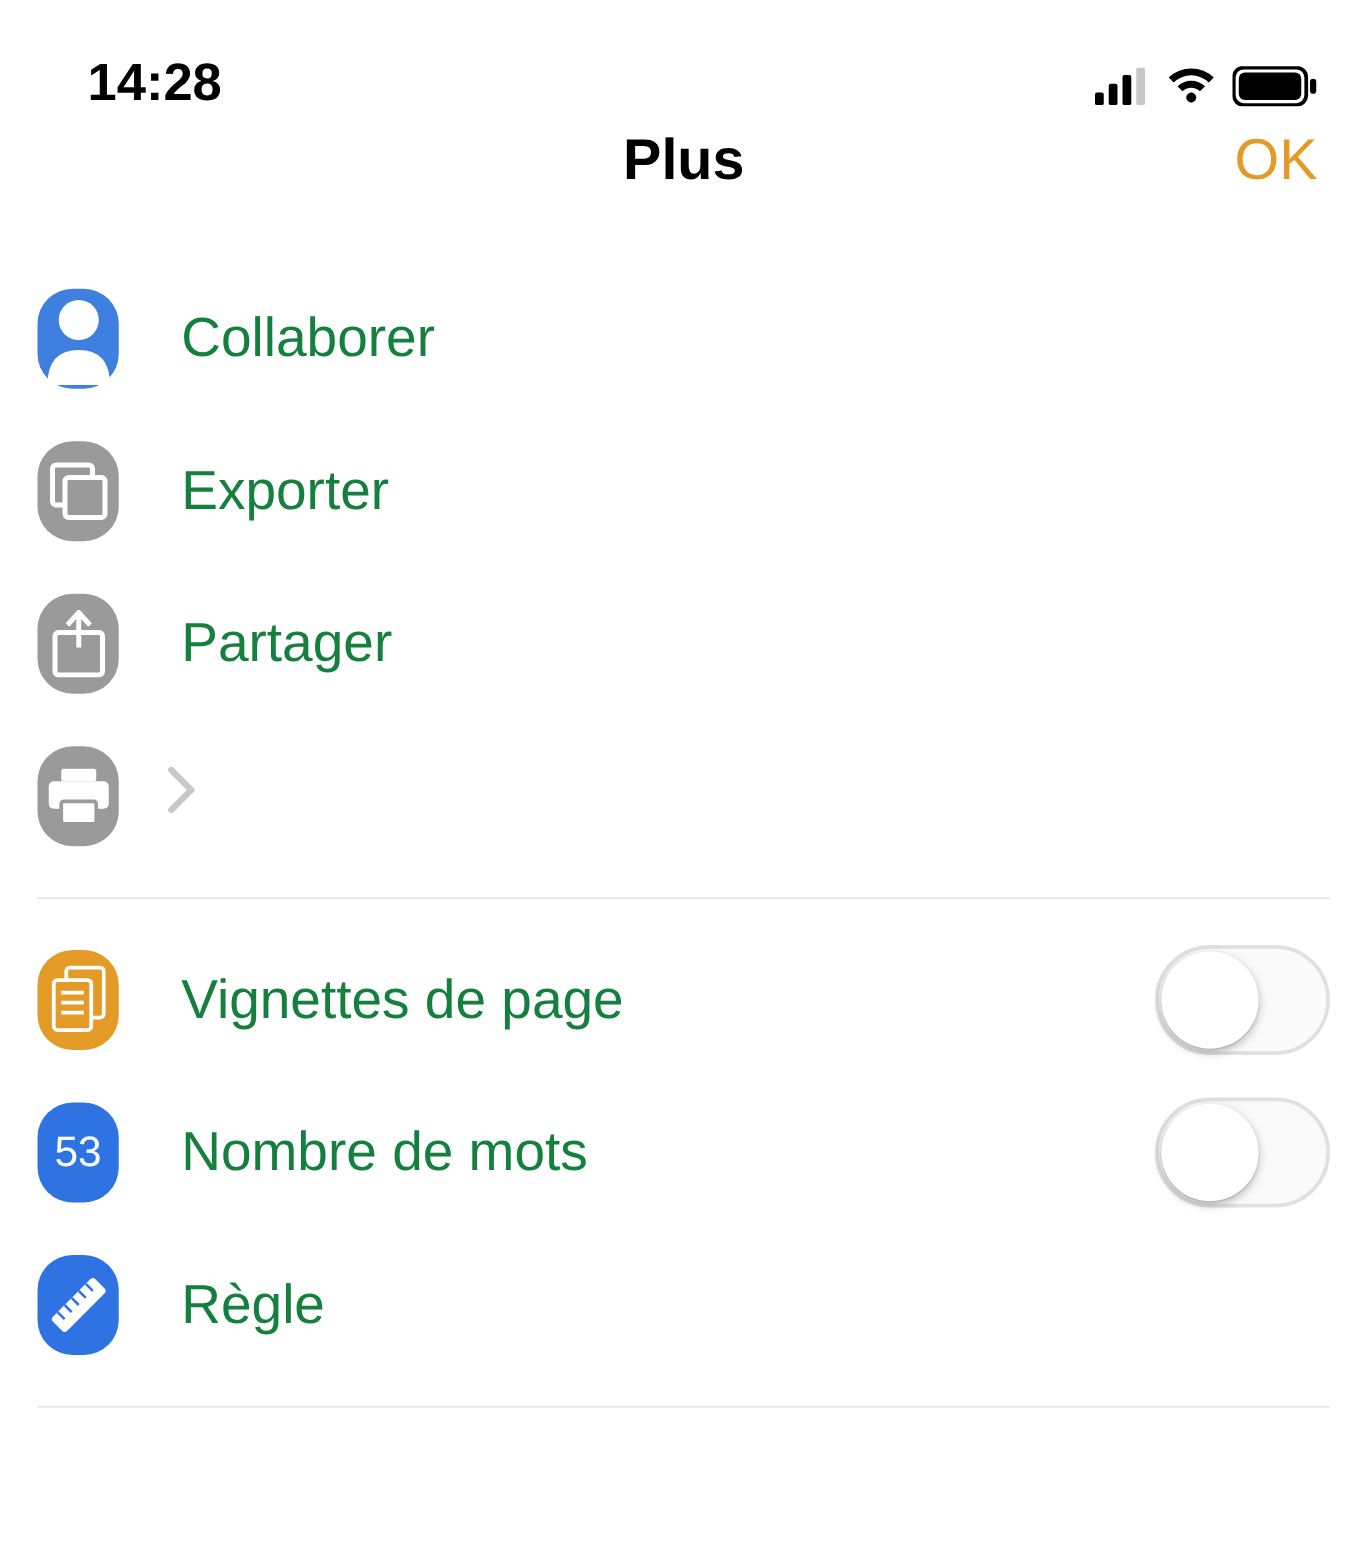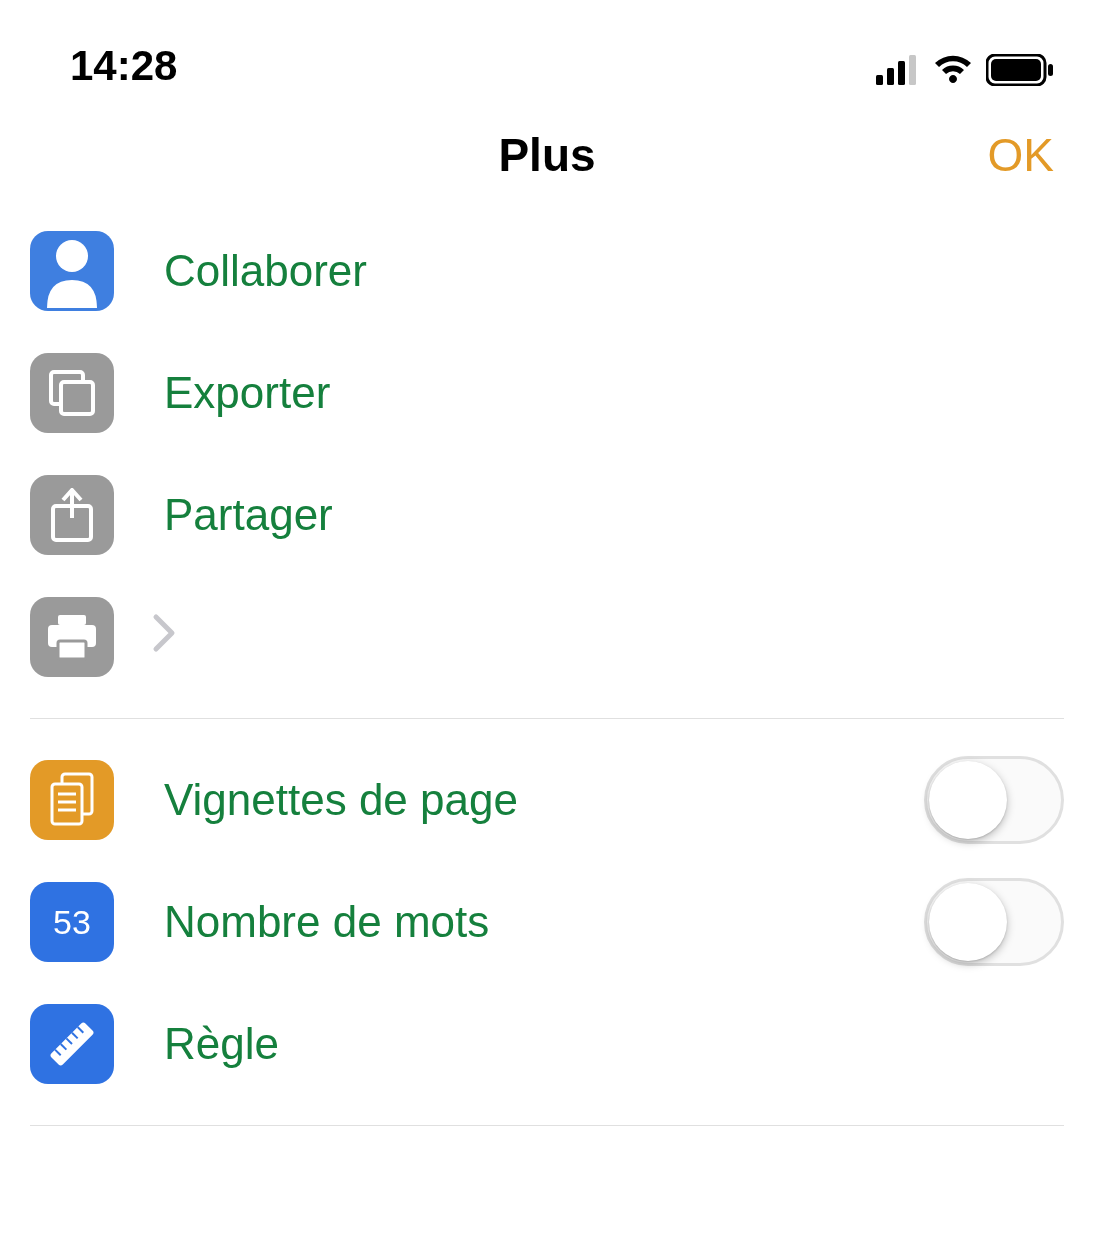--- a/index.html
+++ b/index.html
@@ -23,21 +23,20 @@
   }
   .status-icons {
     display: flex;
     align-items: center;
     gap: 12px;
   }
   .nav-bar {
     position: relative;
     height: 110px;
     display: flex;
-    align-items: center;
     justify-content: center;
   }
   .nav-title {
     font-size: 46px;
     font-weight: 700;
   }
   .nav-ok {
     position: absolute;
     right: 40px;
     font-size: 46px;
@@ -49,23 +48,23 @@
     padding: 0 30px;
   }
   .row {
     display: flex;
     align-items: center;
     height: 122px;
     gap: 38px;
     cursor: pointer;
   }
   .icon-box {
-    width: 84px;
+    width: 65px;
     height: 80px;
-    border-radius: 18px;
+    border-radius: 28px;
     display: flex;
     align-items: center;
     justify-content: center;
     flex-shrink: 0;
   }
   .icon-gray { background: #9a9a9a; }
   .icon-blue { background: #3f7fe0; }
   .icon-orange { background: #e39a27; }
   .icon-blue-light { background: #2f72e2; }
   .row-label {

